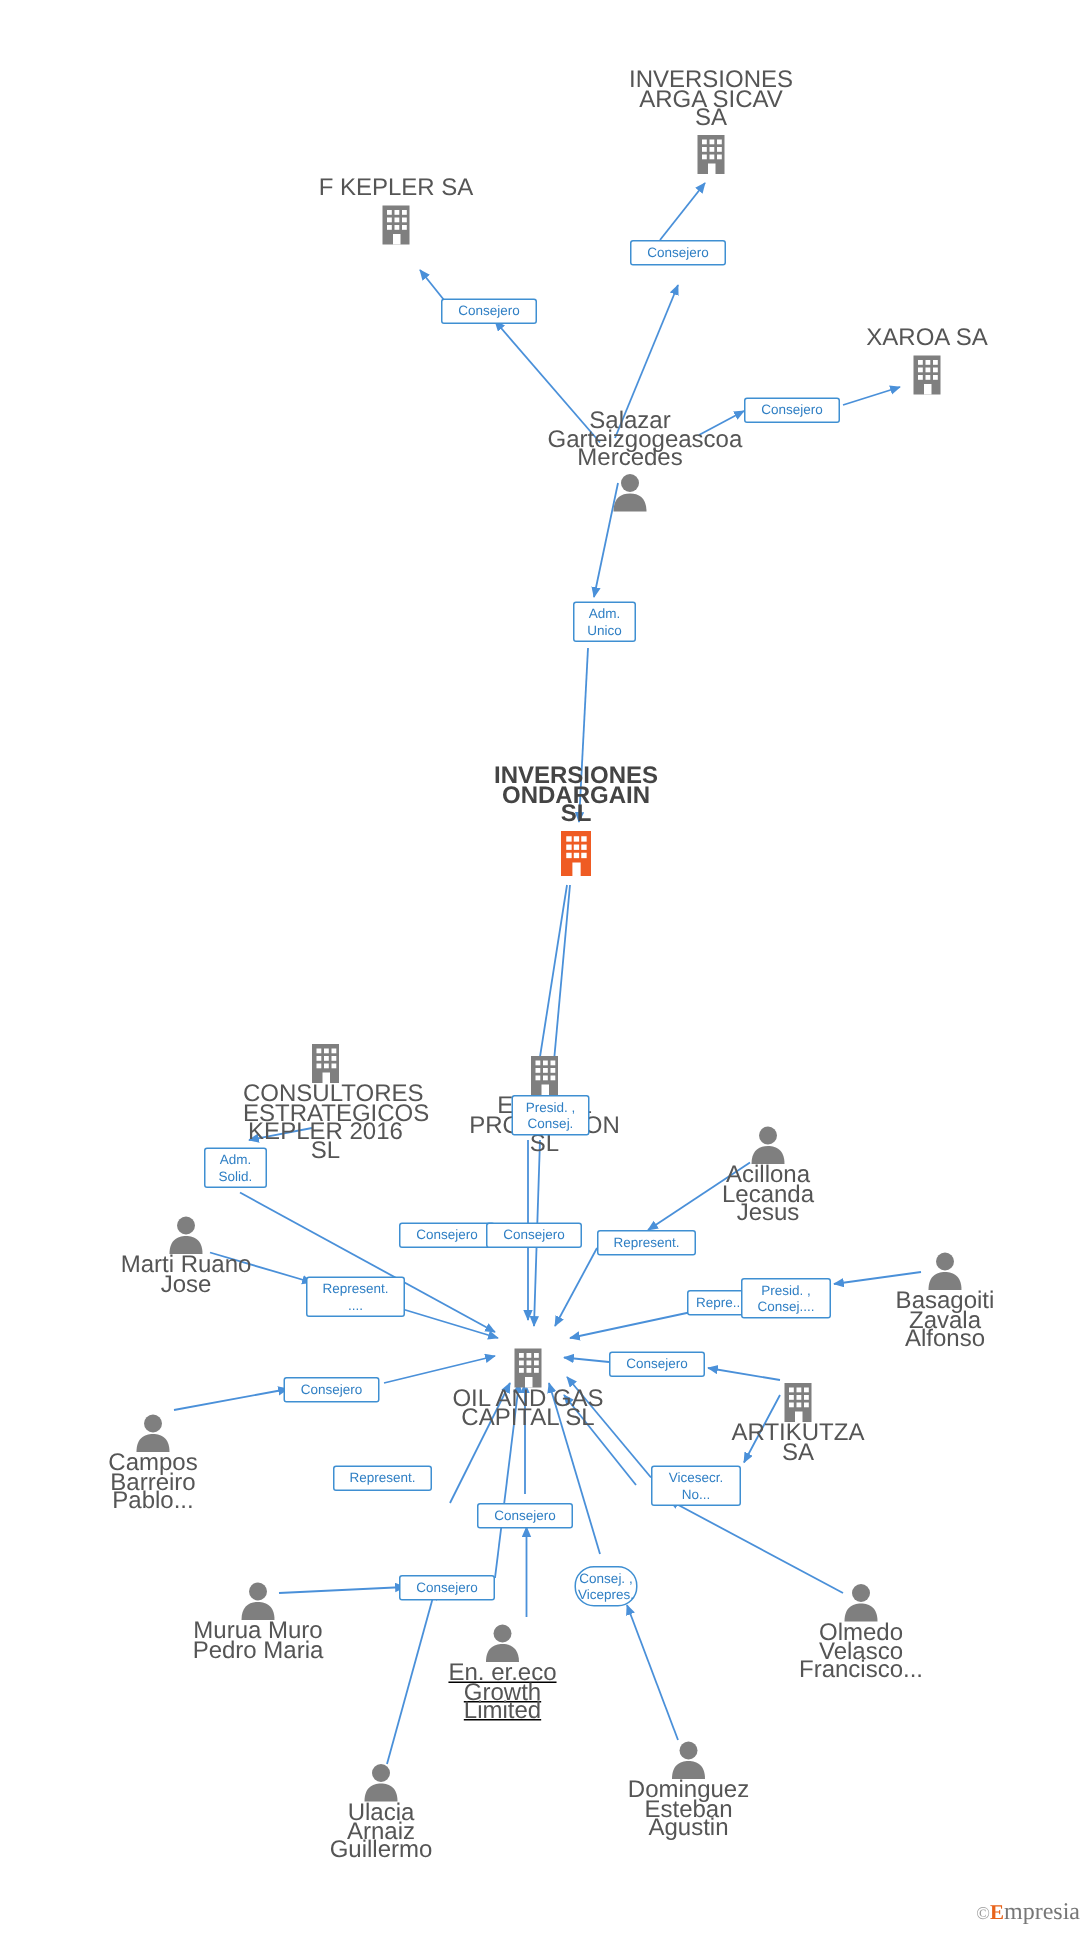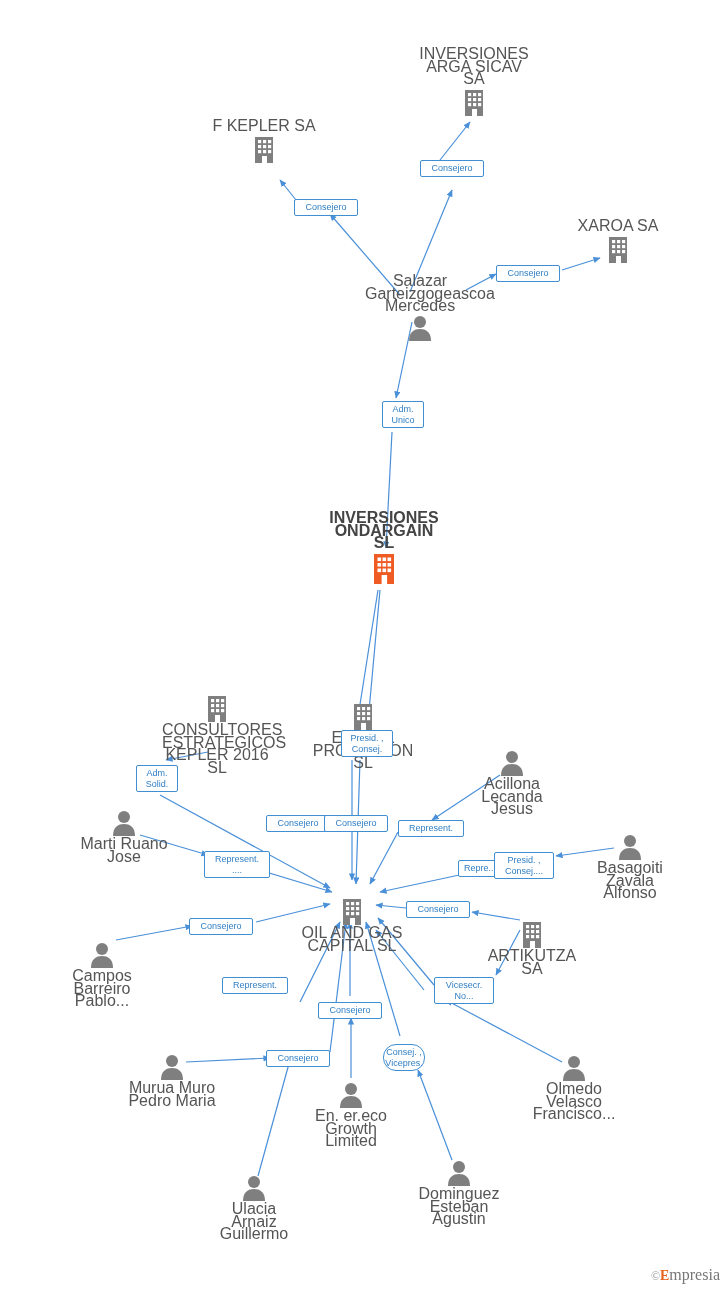--- a/index.html
+++ b/index.html
@@ -401,21 +401,21 @@
       <svg width="28" height="30" viewBox="0 0 28 30">
           <circle cx="14" cy="9" r="6" fill="#7f7f7f"></circle>
           <path d="M3,28 C3,19 8,16 14,16 C20,16 25,19 25,28 Z" fill="#7f7f7f"></path>
         </svg>
     </span>
     <div class="label">Olmedo
 Velasco
 Francisco...</div>
   </div>
 
-  <div class="node person" style="left:351px; top:1080px;">
+  <div class="node person" style="left:335px; top:1080px;text-decoration:underline;">
     <span class="glyph">
       <svg width="28" height="30" viewBox="0 0 28 30">
           <circle cx="14" cy="9" r="6" fill="#7f7f7f"></circle>
           <path d="M3,28 C3,19 8,16 14,16 C20,16 25,19 25,28 Z" fill="#7f7f7f"></path>
         </svg>
     </span>
     <div class="label">En. er.eco
 Growth
 Limited</div>
   </div>

